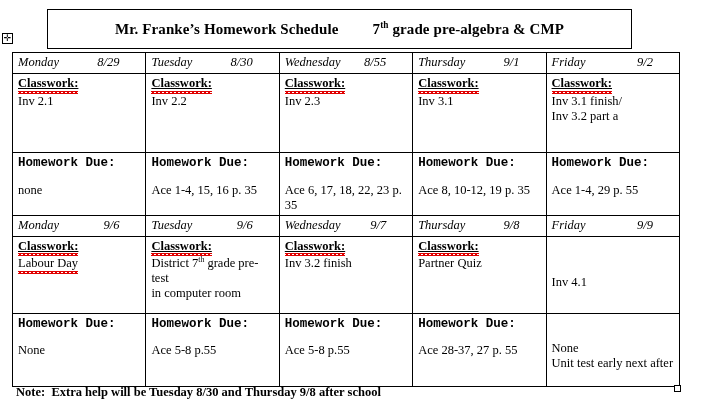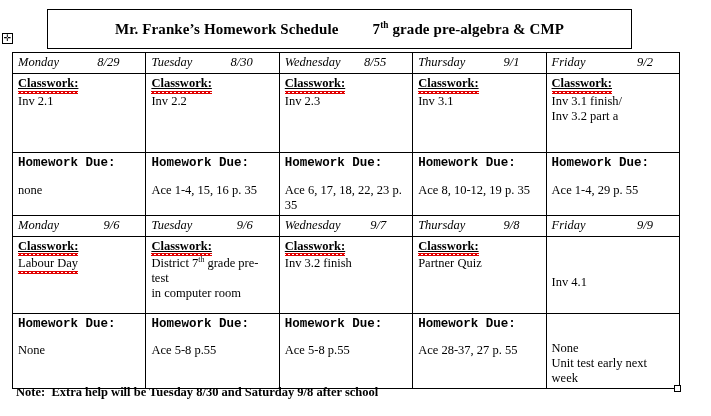--- a/index.html
+++ b/index.html
@@ -374,22 +374,22 @@
       </td>
       <td>
         <span class="cell-head plain">Homework Due:</span>
         <div class="cell-body tight">
             <span class="ln">Ace 28-37, 27 p. 55</span>
           </div>
       </td>
       <td>
         <div class="cell-body" style="margin-top:25px">
             <span class="ln">None</span>
-            <span class="ln">Unit test early next week</span>
+            <span class="ln">Unit test early next after</span>
           </div>
       </td>
     </tr>
   </tbody>
 </table>
 
 <div id="table-resize-handle"></div>
 
-<div id="footer-note">Note:  Extra help will be Tuesday 8/30 and Saturday 9/8 after school</div>
+<div id="footer-note">Note:  Extra help will be Tuesday 8/30 and Thursday 9/8 after school</div>
 
 </body></html>

